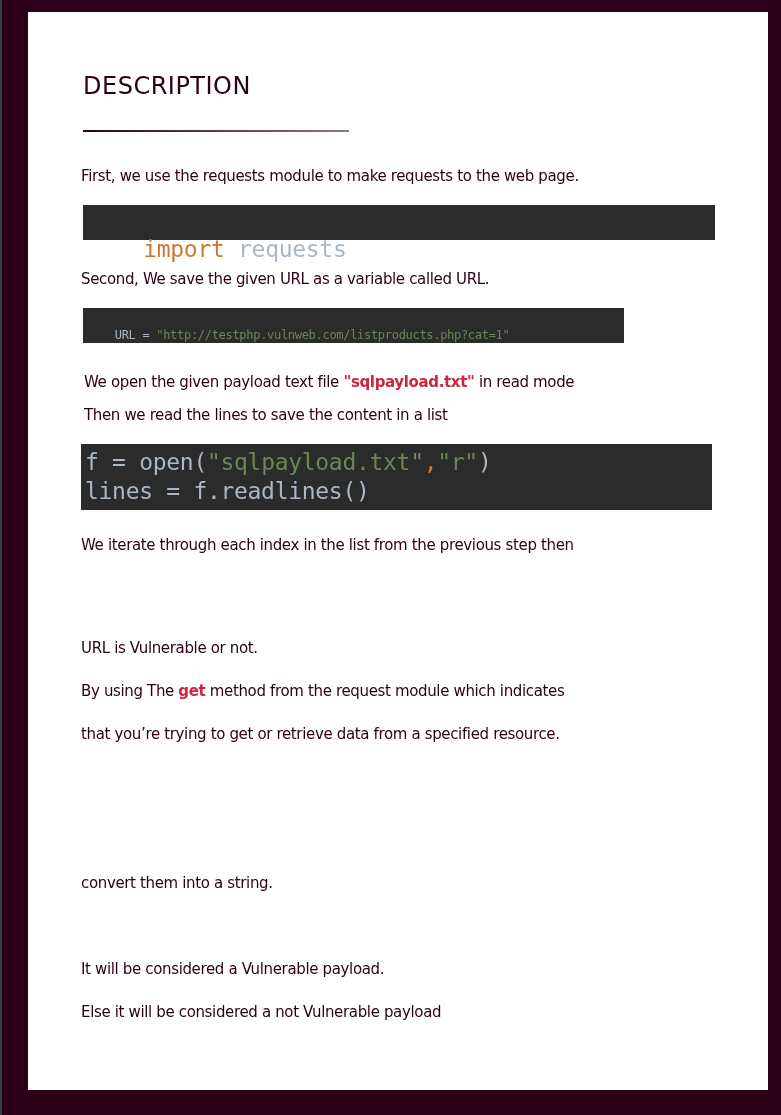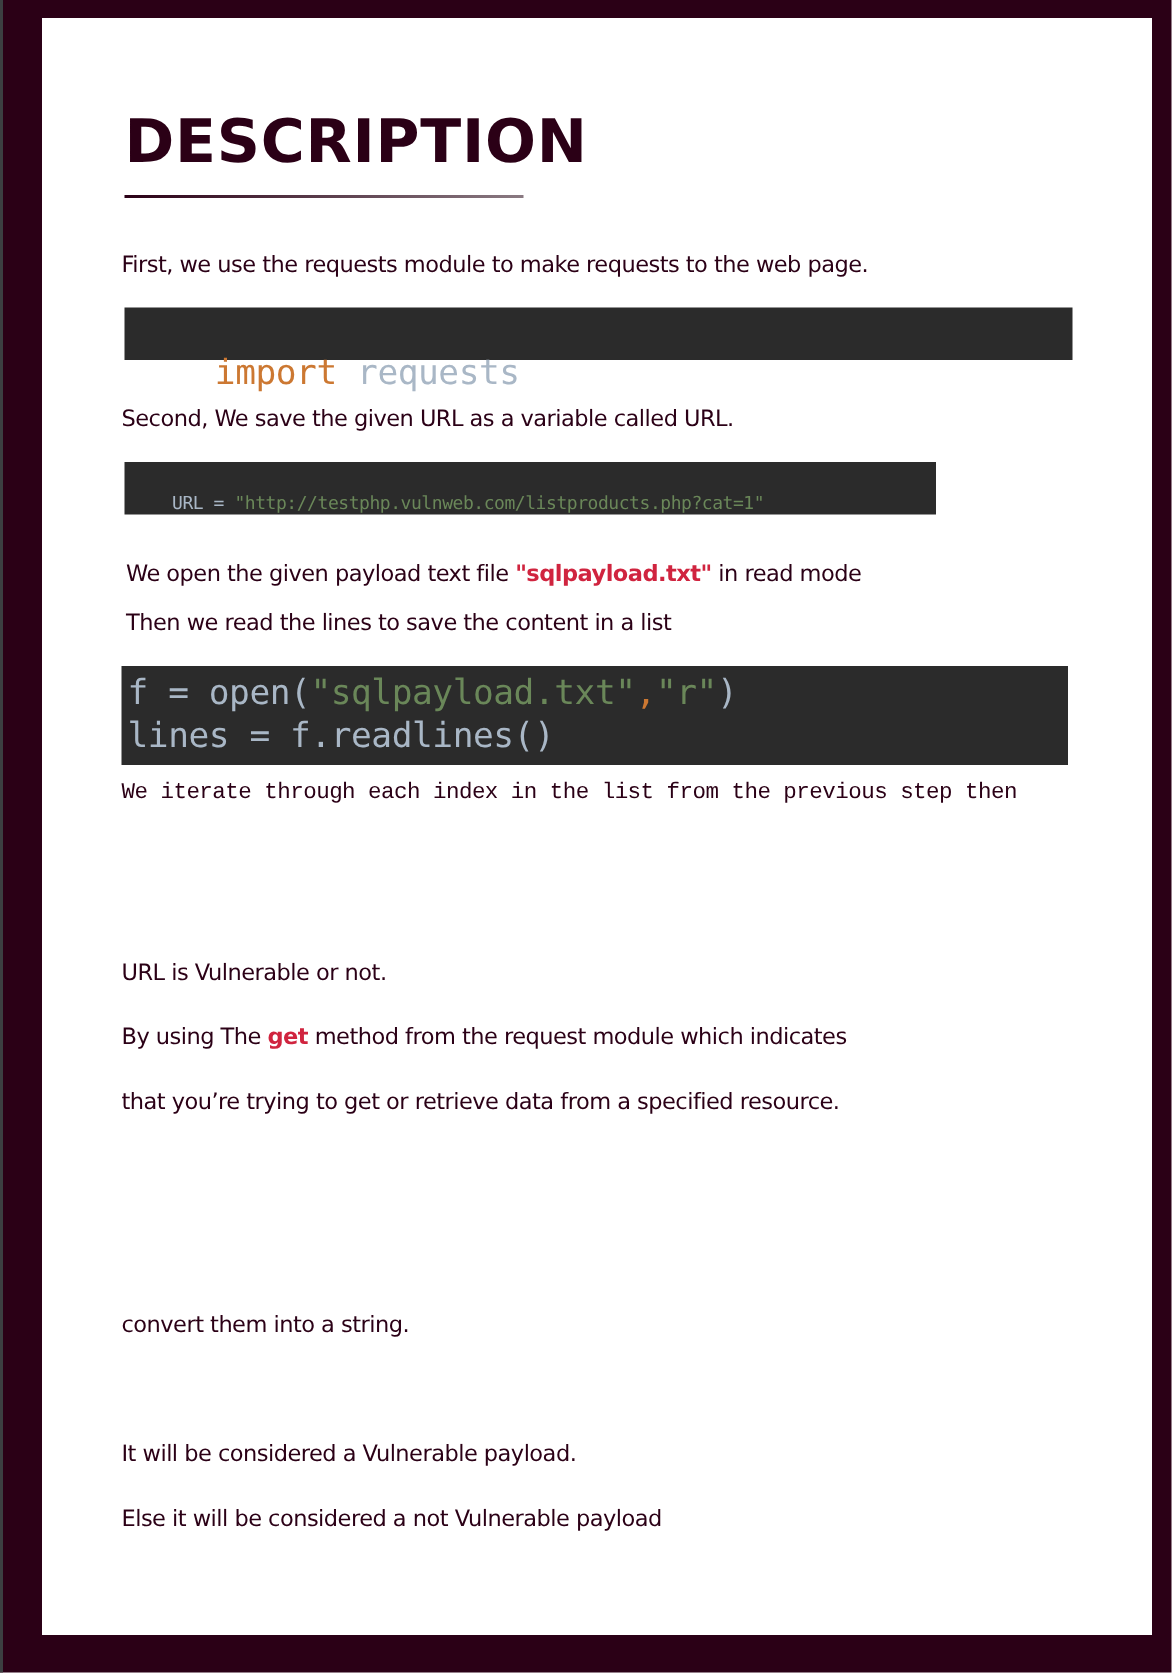--- a/index.html
+++ b/index.html
@@ -17,22 +17,22 @@
     .page {
       position: absolute;
       left: 28px; top: 12px;
       width: 740px; height: 1078px;
       background: #ffffff;
     }
     .title {
       position: absolute; left: 55px; top: 60px;
       margin: 0;
       font-family: "DejaVu Sans", sans-serif;
-      font-weight: bold;
-      font-size: 40px;
+      font-weight: normal;
+      font-size: 24px;
       color: #2b0016;
       letter-spacing: 0.5px;
     }
     .title-rule {
       position: absolute; left: 55px; top: 118px;
       width: 266px; height: 2px;
       background: linear-gradient(to right, #2b0016, #8a7a82);
     }
     .p {
       position: absolute; left: 53px;
@@ -79,21 +79,21 @@
     <span>URL = </span><span class="str">"http://testphp.vulnweb.com/listproducts.php?cat=1"</span>
   </div>
 
   <p class="p" style="left:56px; top:361px;">
     <span>We open the given payload text file </span><span class="accent">"sqlpayload.txt"</span><span> in read mode</span>
   </p>
   <p class="p" style="left:56px; top:394px;">Then we read the lines to save the content in a list</p>
   <div class="code" style="left:53px; top:432px; width:631px; height:66px; padding:4px 0 0 4px; line-height:29px;"><span>f = open(</span><span class="str">"sqlpayload.txt"</span><span class="punct">,</span><span class="str">"r"</span><span>)</span>
 <span>lines = f.readlines()</span></div>
 
-  <p class="p" style="top:508px;font-family:Liberation Mono, monospace;">We iterate through each index in the list from the previous step then</p>
+  <p class="p" style="top:524px;">We iterate through each index in the list from the previous step then</p>
   <p class="p" style="top:627px;">URL is Vulnerable or not.</p>
   <p class="p" style="top:670px;">
     <span>By using The </span><span class="accent">get</span><span> method from the request module which indicates</span>
   </p>
   <p class="p" style="top:713px;">that you’re trying to get or retrieve data from a specified resource.</p>
 
   <p class="p" style="top:862px;">convert them into a string.</p>
   <p class="p" style="top:948px;">It will be considered a Vulnerable payload.</p>
   <p class="p" style="top:991px;">Else it will be considered a not Vulnerable payload</p>
 

